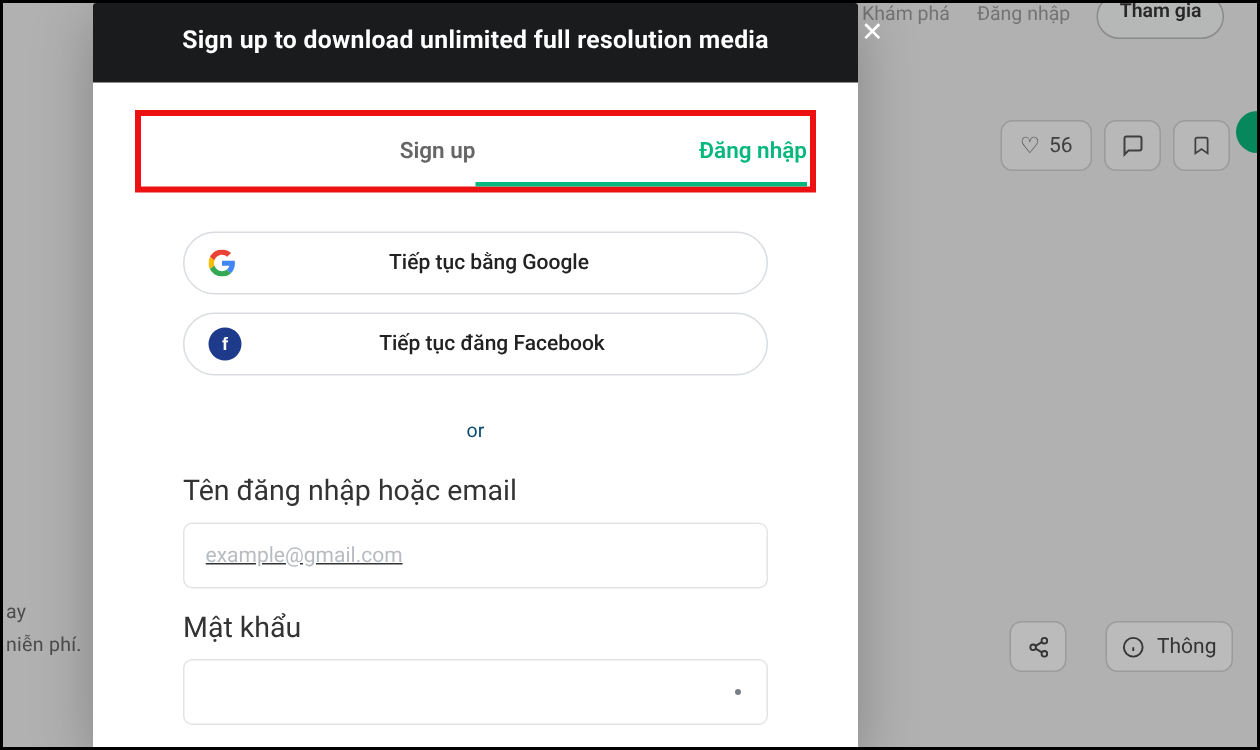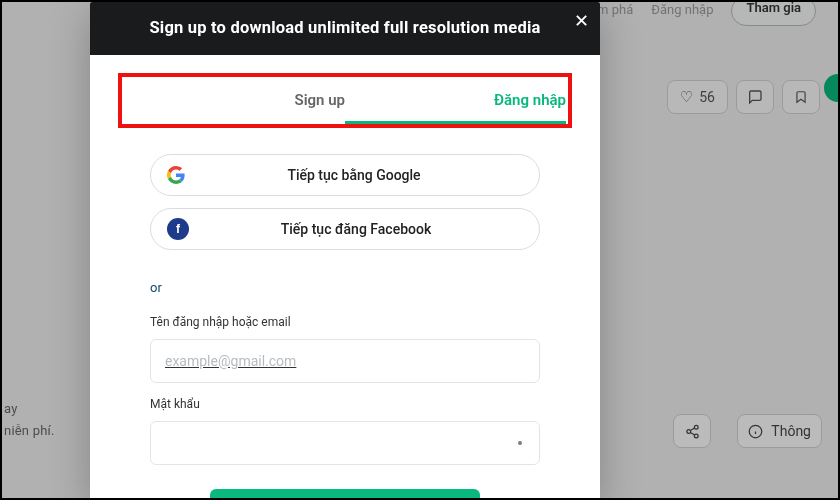--- a/index.html
+++ b/index.html
@@ -16,37 +16,37 @@
   .pill { padding:0 12px; gap:6px; font-size:14px; }
   .sq { width:38px; }
   .heart { font-size:15px; }
   .bg-text-left { position:absolute; left:2px; bottom:60px; color:#666; font-size:13px; letter-spacing:0.2px;}
   .bottom-actions { position:absolute; right:16px; bottom:50px; display:flex; gap:26px; align-items:center;}
   .bottom-actions .sq { background:#fff; }
   .thong { border:1px solid #d0d3d6; border-radius:8px; height:34px; background:#fff; display:flex; align-items:center; gap:8px; padding:0 10px; color:#444; font-size:14px; }
   .overlay-dim { position:absolute; inset:0; background:rgba(10,10,10,0.28); }
 
   
-  .modal { position:absolute; top:0; left:88px; width:510px; height:498px; background:#fff; border-radius:2px; box-shadow:0 10px 40px rgba(0,0,0,0.25); overflow:hidden; display:flex; flex-direction:column;}
+  .modal { position:absolute; top:0; left:60px; width:510px; height:498px; background:#fff; border-radius:2px; box-shadow:0 10px 40px rgba(0,0,0,0.25); overflow:hidden; display:flex; flex-direction:column;}
   .modal-close { position:absolute; top:8px; left:calc(78px + 510px - 16px); color:#fff; font-size:18px; z-index:30; cursor:pointer; font-weight:300;}
   .modal-header { background:#191b1d; color:#fff; text-align:center; font-weight:700; font-size:16.5px; padding:16px 20px 18px; letter-spacing:0.2px;}
   .modal-body { flex:1; overflow:auto; padding:0 0 10px; }
   .modal-body::-webkit-scrollbar{width:8px;} .modal-body::-webkit-scrollbar-thumb{background:#cfd3d7;border-radius:4px;}
   .tabs-wrap { margin:18px 28px 0; border:4px solid #e11; padding:4px 2px 0; }
   .tabs { display:flex; }
   .tab { flex:1; text-align:right; padding:10px 0 12px; font-size:15px; font-weight:600; color:#666; cursor:pointer; }
   .tab.active { color:#06b87c; border-bottom:3px solid #06b87c; }
-  .social-col { margin:26px 60px 0; display:flex; flex-direction:column; gap:12px; }
+  .social-col { margin:26px 60px 0; display:flex; flex-direction:column; gap:12px; align-items:center;}
   .oauth-btn { width:100%; border:1px solid #d9dde1; border-radius:24px; height:42px; display:flex; align-items:center; padding:0 16px; cursor:pointer; background:#fff; }
   .oauth-btn .lbl { flex:1; text-align:center; font-size:14px; color:#222; font-weight:500; }
   .g-icon { width:18px; height:18px; }
   .fb-badge { width:22px; height:22px; border-radius:50%; background:#1e3a8a; color:#fff; display:flex; align-items:center; justify-content:center; font-weight:700; font-size:12px; font-family:Arial; }
   .or { margin:18px 0 6px; color:#0c4a6e; font-size:13px; }
   .form { margin:6px 60px 0; }
-  .flabel { font-size:12px; color:#333; margin:14px 0 10px; }
+  .flabel { font-size:19px; color:#333; margin:14px 0 10px; }
   .finput { width:100%; height:44px; border:1px solid #e2e5e8; border-radius:6px; padding:0 40px 0 14px; font-size:14px; color:#333; background:#fff;text-decoration:underline; }
   .finput::placeholder{ color:#b7bcc2; }
   .pw-wrap { position:relative; }
   .eye { position:absolute; right:12px; top:50%; transform:translateY(-50%); color:#7a7f85; font-size:13px; cursor:pointer;}
   .submit-bar { margin:24px 60px 0; height:34px; background:#09b97d; border-radius:6px; }
 
   svg { display:block; }
 </style>
 </head>
 <body>

